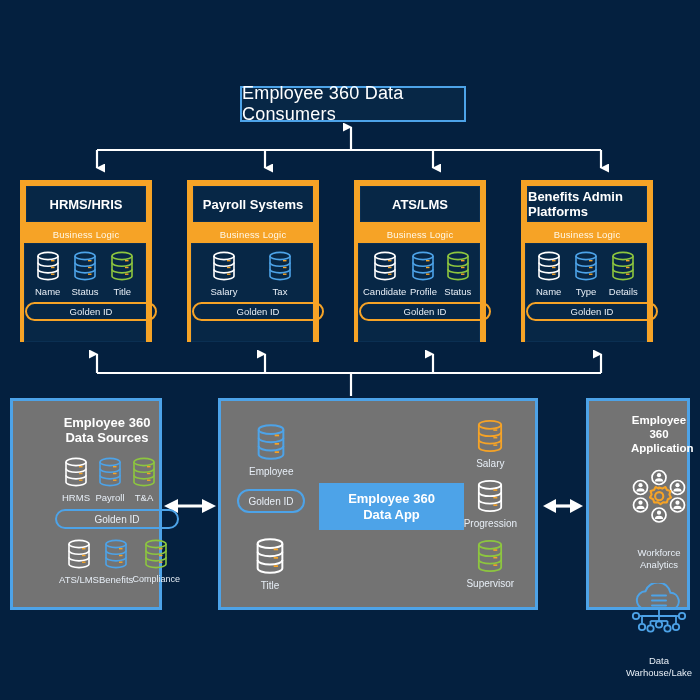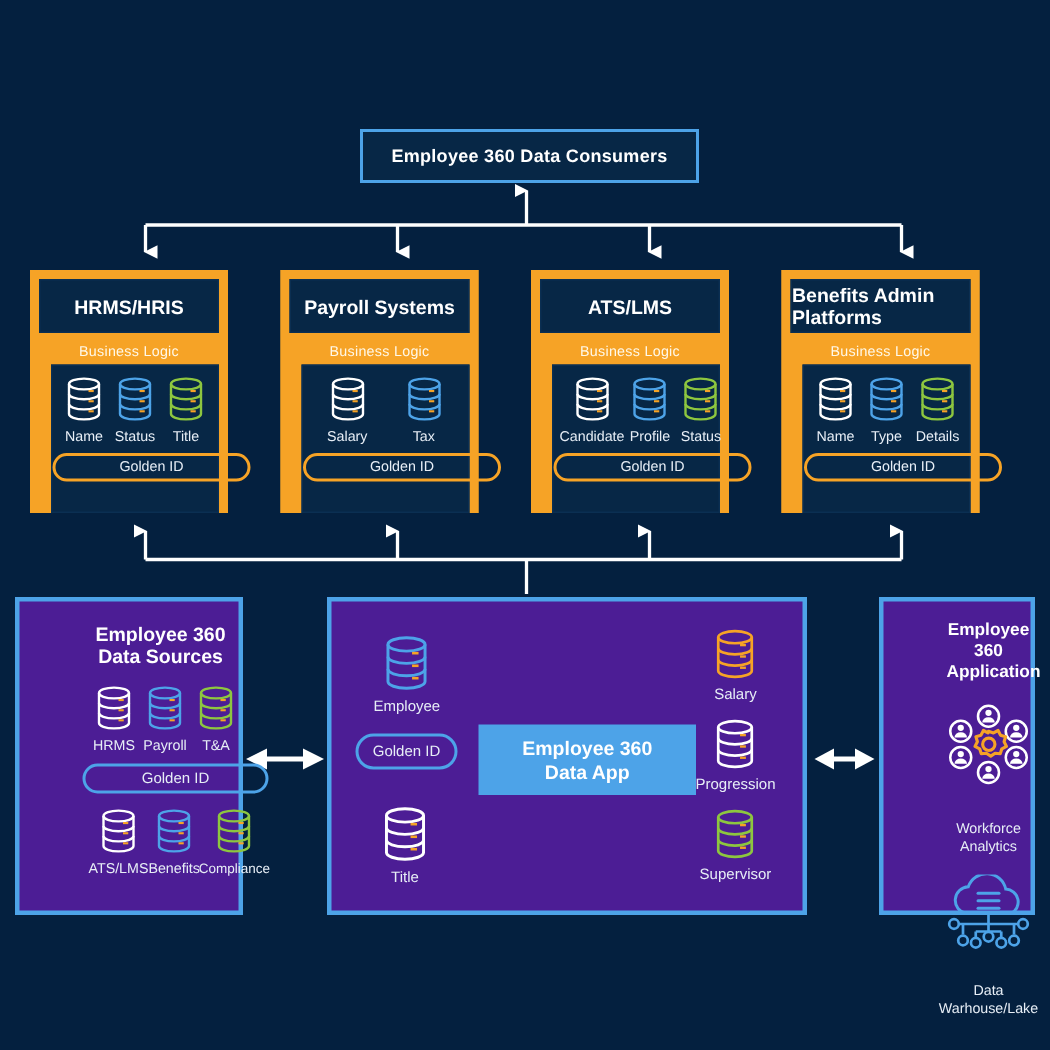--- a/index.html
+++ b/index.html
@@ -11,21 +11,21 @@
     position:relative;
     color:#ffffff;
   }
   .stage{position:absolute;left:0;top:0;width:700px;height:700px;}
 
   
   .consumers{
     position:absolute;left:240px;top:86px;width:222px;height:32px;
     border:2px solid #4da3e8;background:#072746;
     display:flex;align-items:center;justify-content:center;
-    font-size:12px;font-weight:bold;letter-spacing:.2px;
+    font-size:18px;font-weight:normal;letter-spacing:.2px;
   }
 
   
   .conn{position:absolute;left:0;top:0;width:700px;height:700px;pointer-events:none;}
 
   
   .sys{
     position:absolute;top:180px;width:132px;height:162px;
     border:2px solid #f6a326;background:#f6a326;
     box-sizing:border-box;
@@ -34,34 +34,34 @@
     margin:4px;height:34px;background:#072746;
     border:1.5px solid #0b2f52;
     display:flex;align-items:center;justify-content:center;
     font-size:13px;font-weight:bold;color:#fff;
   }
   .sys-bl{
     height:17px;display:flex;align-items:center;justify-content:center;
     font-size:9.5px;color:#fff8e8;letter-spacing:.2px;
   }
   .sys-body{
-    margin:0 4px 4px 12px;background:#072746;border:1.5px solid #0b2f52;
+    margin:0 4px 4px 2px;background:#072746;border:1.5px solid #0b2f52;
     height:99px;box-sizing:border-box;padding-top:5px;
   }
   .db-row{display:flex;justify-content:space-around;align-items:flex-end;padding:0 4px;}
   .db-cell{display:flex;flex-direction:column;align-items:center;width:46px;}
   .db-cap{font-size:9.5px;color:#e7eef6;margin-top:3px;white-space:nowrap;}
   .pill{
     margin:5px auto 0 auto;height:19px;width:132px;border-radius:11px;
     border:2px solid #f6a326;display:flex;align-items:center;justify-content:center;
     font-size:9.5px;color:#e7eef6;box-sizing:border-box;
   }
 
   
-  .bpanel{position:absolute;border:3px solid #4da3e8;background:#4c1d95;box-sizing:border-box;padding-left:42px;}
+  .bpanel{position:absolute;border:3px solid #4da3e8;background:#737373;box-sizing:border-box;padding-left:42px;}
   #src-panel{left:10px;top:398px;width:152px;height:212px;}
   #app-panel{left:218px;top:398px;width:320px;height:212px;}
   #out-panel{left:586px;top:398px;width:104px;height:212px;}
 
   .bp-title{
     text-align:center;font-size:13px;font-weight:bold;line-height:15px;
     margin-top:14px;
   }
   #out-panel .bp-title{font-size:11.5px;line-height:14px;margin-top:12px;}
 

